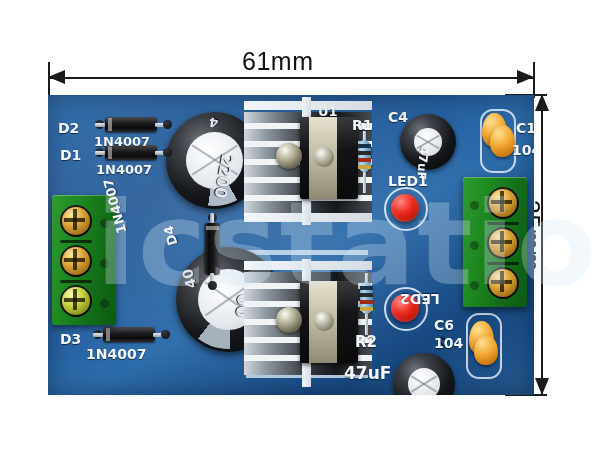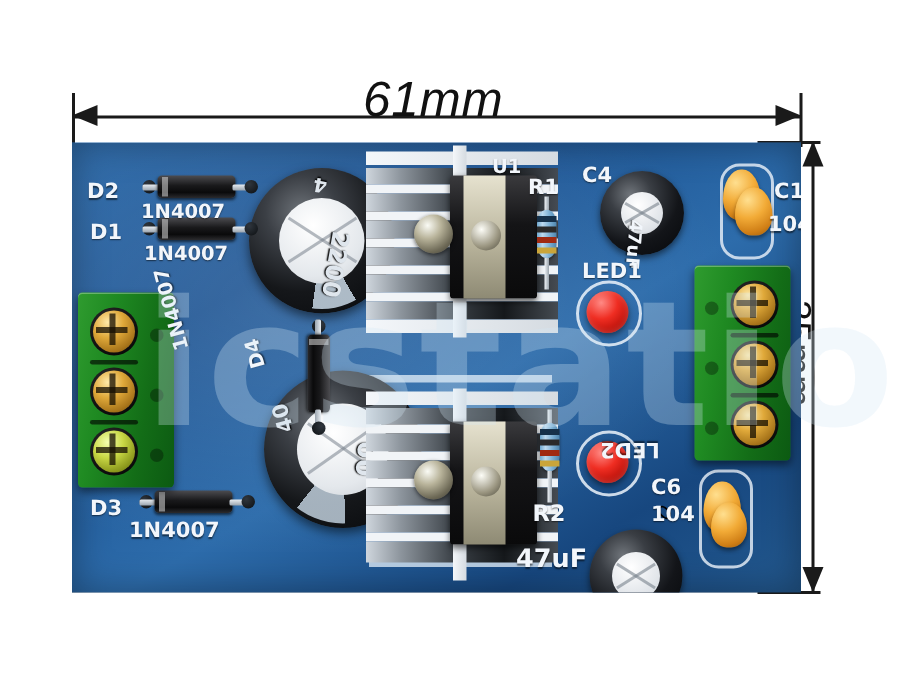--- a/index.html
+++ b/index.html
@@ -2,21 +2,21 @@
 <html><head>
 <meta charset="utf-8">
 <style>
   html,body{margin:0;padding:0;background:#fff;}
   body{width:600px;height:450px;overflow:hidden;
        font-family:"Liberation Sans",sans-serif;}
   #stage{position:relative;width:600px;height:450px;background:#ffffff;}
 
   
   .dimtext{position:absolute;color:#111;font-weight:400;letter-spacing:.5px;}
-  #dim-w-label{left:242px;top:47px;font-size:33px;font-style:italic;}
+  #dim-w-label{left:242px;top:47px;font-size:25px;}
   #dim-h-label{left:545px;top:200px;font-size:25px;
       transform:rotate(90deg);transform-origin:left top;white-space:nowrap;}
   .ext{position:absolute;background:#1a1a1a;}
   #ext-left{left:48px;top:62px;width:1.6px;height:36px;}
   #ext-right{left:533px;top:62px;width:1.6px;height:36px;}
   #ext-top{left:505px;top:94px;width:42px;height:1.6px;}
   #ext-bot{left:505px;top:394px;width:42px;height:1.6px;}
   #dimline-w{position:absolute;left:48px;top:77px;width:486px;height:1.8px;background:#1a1a1a;}
   #dimline-h{position:absolute;left:541px;top:94px;width:1.8px;height:301px;background:#1a1a1a;}
   .arw{position:absolute;width:0;height:0;}
@@ -250,21 +250,21 @@
       <div class="gap" style="top:98px;width:128px;height:6px;"></div>
       <div class="fin" style="top:104px;width:128px;height:12px;"></div>
       <div class="spine" style="left:0;top:116px;width:128px;height:9px;"></div>
       <div class="spine" style="left:58px;top:0;width:9px;height:128px;"></div>
     </div>
     <div class="reg" style="left:252px;top:22px;width:58px;height:82px;">
       <div class="tab" style="height:82px;left:9px;width:28px;"></div>
       <div class="hole" style="left:14px;top:30px;width:20px;height:20px;"></div>
     </div>
     <div class="screw" style="left:228px;top:48px;width:26px;height:26px;"></div>
-    <div class="silk" style="left:280px;top:9px;font-size:13px;">U1</div>
+    <div class="silk" style="left:270px;top:9px;font-size:13px;">U1</div>
 
     <div class="hs" style="left:196px;top:164px;width:128px;height:128px;">
       <div class="spine" style="left:0;top:2px;width:128px;height:9px;"></div>
       <div class="fin" style="top:13px;width:128px;height:11px;"></div>
       <div class="gap" style="top:24px;width:128px;height:6px;"></div>
       <div class="fin" style="top:30px;width:128px;height:12px;"></div>
       <div class="gap" style="top:42px;width:128px;height:6px;"></div>
       <div class="fin" style="top:48px;width:128px;height:12px;"></div>
       <div class="gap" style="top:60px;width:128px;height:6px;"></div>
       <div class="fin" style="top:66px;width:128px;height:12px;"></div>

